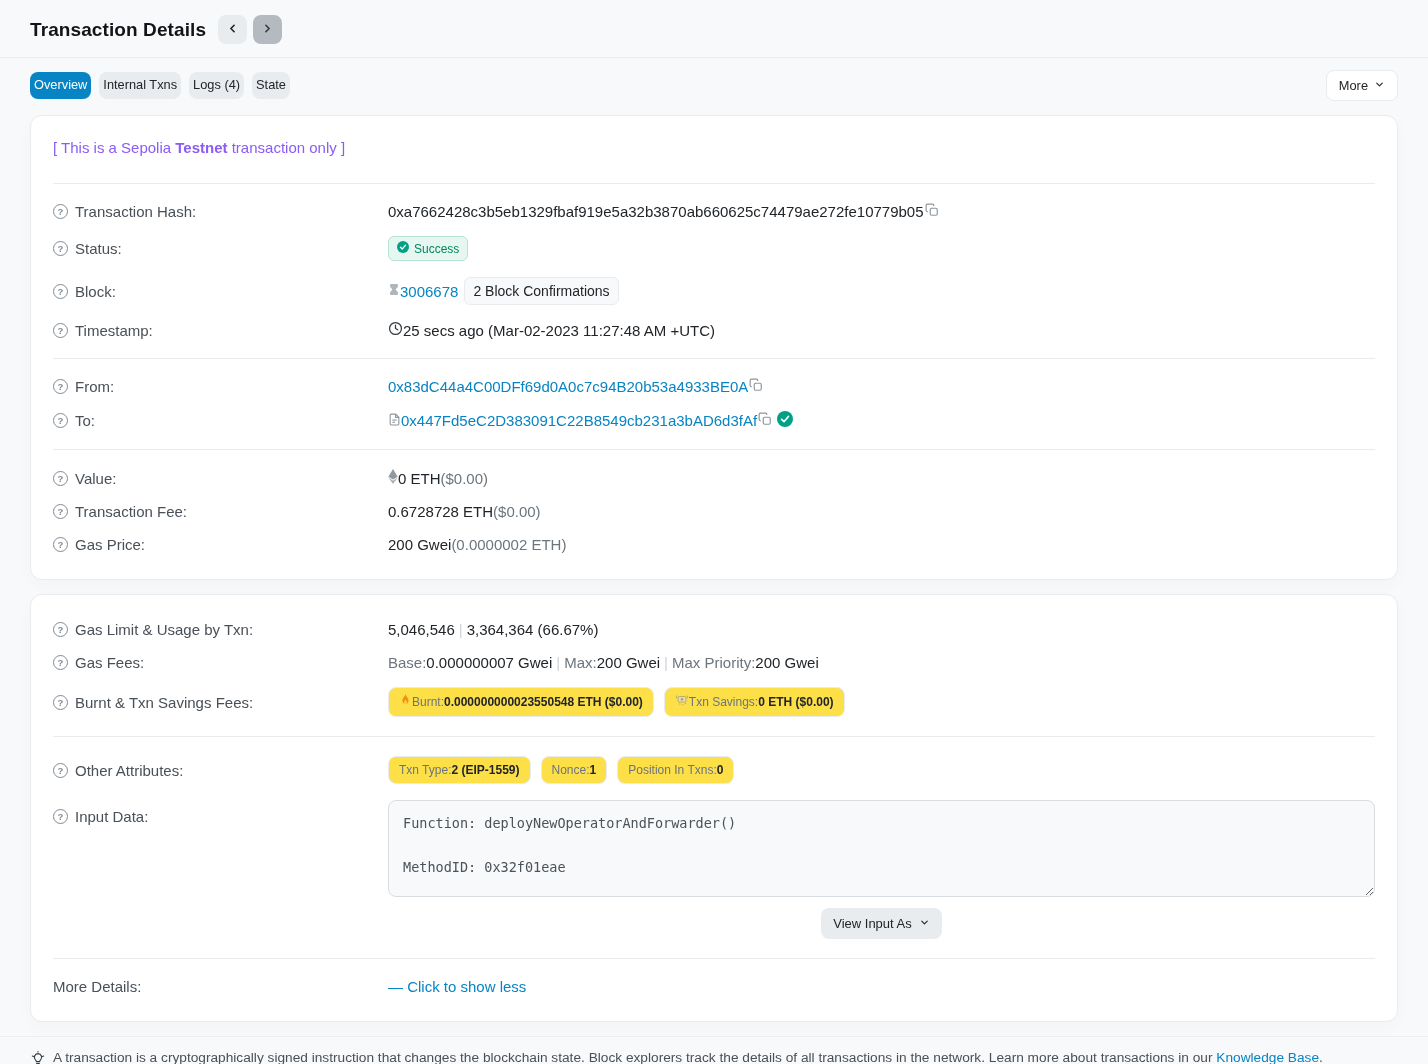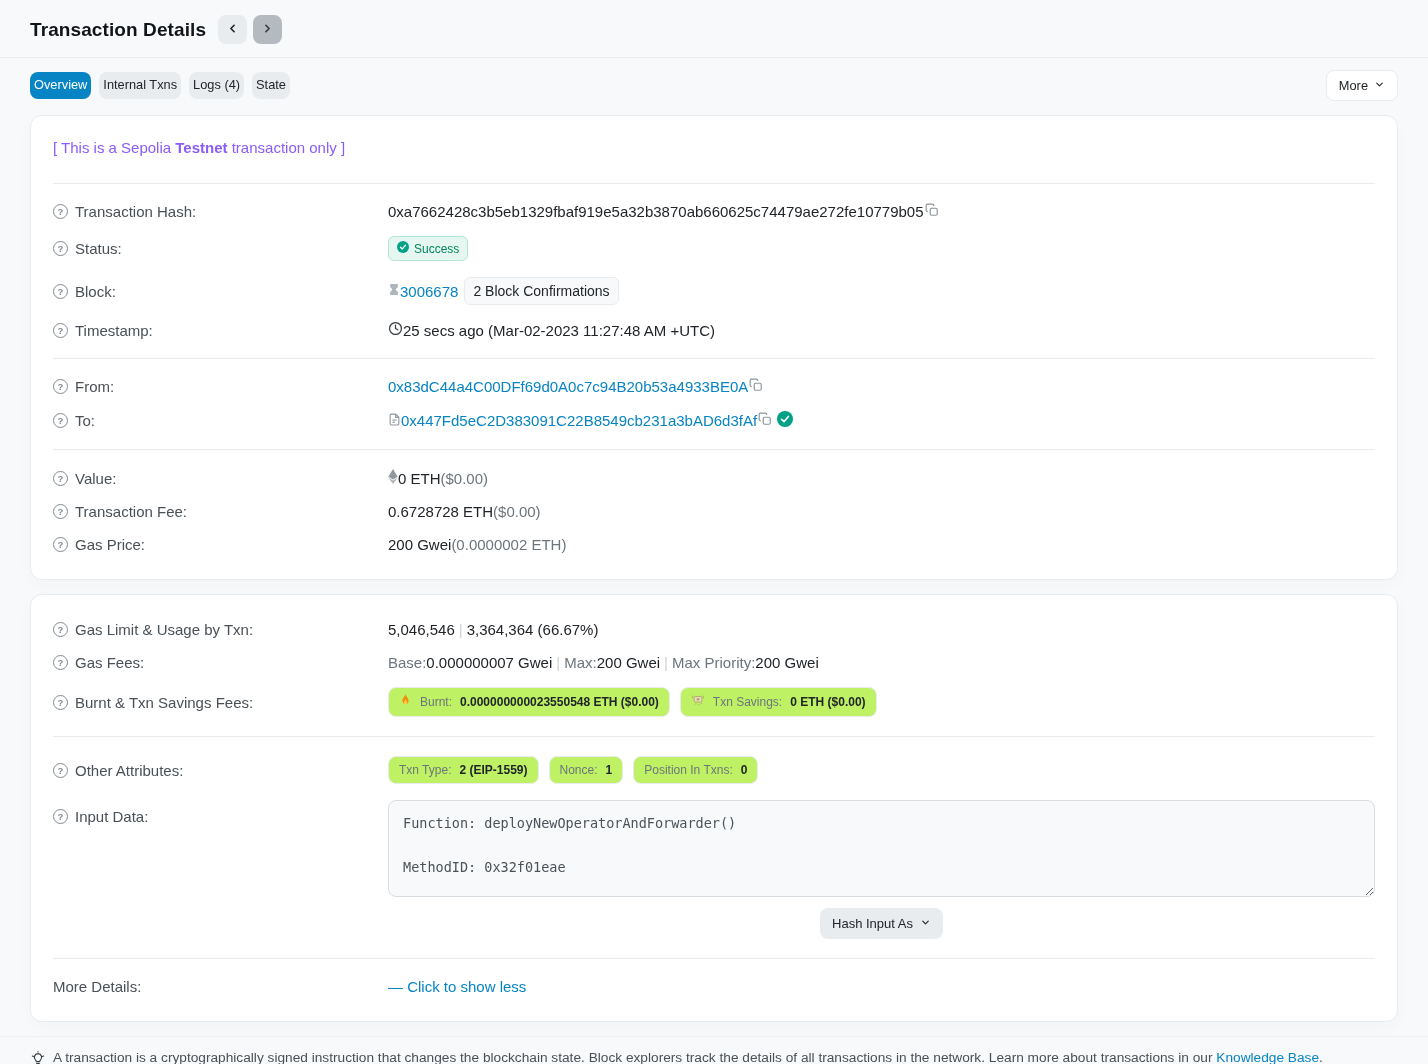--- a/index.html
+++ b/index.html
@@ -32,21 +32,21 @@
   .row.top .row-label { padding-top:8px; }
   .q-icon { width:15px; height:15px; min-width:15px; border:1.3px solid #818b94; border-radius:50%; color:#818b94; font-size:9.5px; font-weight:700; display:inline-flex; align-items:center; justify-content:center; cursor:pointer; }
   .val { display:flex; align-items:center; flex-wrap:wrap; }
   .muted { color:#6c757d; }
   .sep { color:#ced4da; padding:0 4px; }
   a.link { color:#0784c3; text-decoration:none; cursor:pointer; }
   .icon-btn { background:none; border:none; cursor:pointer; color:#8c959d; display:inline-flex; align-items:center; padding:0 1px; }
   
   .badge-success { display:inline-flex; align-items:center; gap:5px; background:#e6f6f1; border:1px solid #b5e3d5; color:#00875f; font-size:12px; font-weight:500; padding:4px 8px; border-radius:6px; }
   .badge-gray { display:inline-flex; align-items:center; gap:5px; background:#f8f9fa; border:1px solid #e9ecef; border-radius:6px; padding:5px 8px; font-size:14px; font-weight:400; color:#212529; }
-  .badge-attr { display:inline-flex; align-items:center; gap:8px; background:#bef264; border:1px solid #e9ecef; border-radius:8px; padding:6px 10px; font-size:12px; }
+  .badge-attr { display:inline-flex; align-items:center; gap:0; background:#fde047; border:1px solid #e9ecef; border-radius:8px; padding:6px 10px; font-size:12px; }
   .badge-attr .bl { color:#6c757d; font-weight:500; }
   .badge-attr .bv { color:#212529; font-weight:700; }
   .badges { display:flex; gap:10px; }
   
   .input-wrap { display:flex; flex-direction:column; align-items:center; }
   textarea.input-data {
     width:100%; height:97px; resize:vertical;
     background:#f8f9fa; border:1px solid #d8dde2; border-radius:8px;
     padding:11px 14px; font-family:"DejaVu Sans Mono","Liberation Mono",monospace;
     font-size:13.5px; line-height:22px; color:#4b5359; outline:none;
@@ -353,21 +353,21 @@
   <div class="row top">
     <div class="row-label">
       <span class="q-icon">?</span>
       <span>Input Data:</span>
     </div>
     <div class="input-wrap">
       <textarea class="input-data" spellcheck="false" style="">Function: deployNewOperatorAndForwarder()
 
 MethodID: 0x32f01eae</textarea>
       <button class="view-input-btn">
-        <span>Hash Input As</span>
+        <span>View Input As</span>
         <span>
           <svg width="11" height="11" viewBox="0 0 24 24" fill="none" stroke="#212529" stroke-width="2.5" stroke-linecap="round" stroke-linejoin="round">
               <polyline points="6 9 12 15 18 9"></polyline>
             </svg>
         </span>
       </button>
     </div>
   </div>
 
   <hr class="divider">

